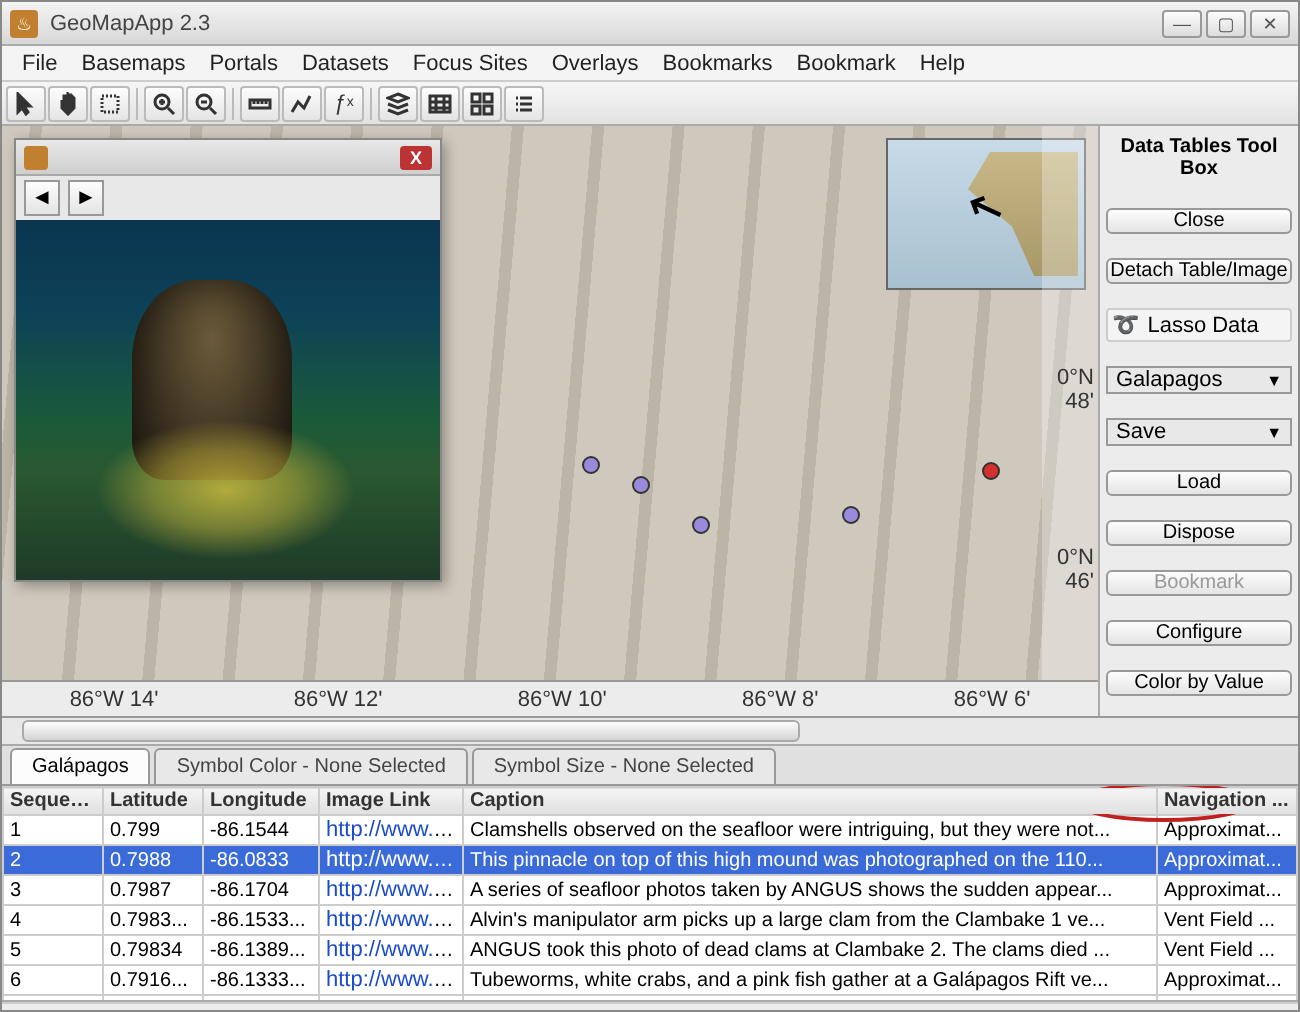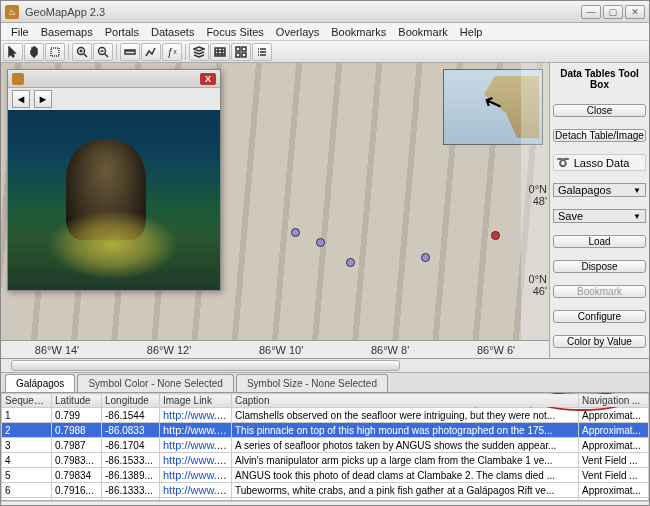--- a/index.html
+++ b/index.html
@@ -50,21 +50,21 @@
 .chk{display:flex;align-items:center;gap:4px;font-size:10px;padding:1px 0}
 .chk input{width:12px;height:12px}
 .hscroll{height:14px;background:#e8e8e8;border-bottom:1px solid #aaa;position:relative}
 .hscroll .thmb{position:absolute;left:10px;top:1px;height:11px;width:60%;background:linear-gradient(#fdfdfd,#d4d4d4);border:1px solid #aaa;border-radius:3px}
 .tabs{height:20px;display:flex;align-items:flex-end;background:#e0e0e0;padding:0 4px;border-bottom:1px solid #999}
 .tab{padding:3px 10px;border:1px solid #999;border-bottom:none;background:#e8e8e8;margin-right:2px;border-radius:3px 3px 0 0;cursor:pointer;font-size:10px;color:#444}
 .tab.act{background:#fcfcfc;color:#000}
 .grid{height:108px;background:#fff;overflow:auto;border-bottom:1px solid #aaa;position:relative}
 table{border-collapse:collapse;width:100%;table-layout:fixed}
 th,td{border:1px solid #ccc;padding:1px 3px;font-size:10px;text-align:left;white-space:nowrap;overflow:hidden;text-overflow:ellipsis;height:14px}
-th{background:linear-gradient(#f4f4f4,#e0e0e0);position:sticky;top:0;font-weight:normal;color:#333}
+th{background:linear-gradient(#f4f4f4,#e0e0e0);position:sticky;top:0;font-weight:bold;color:#333}
 td a{color:#1a4bcc;}
 tr.sel td{background:#3a6bd8;color:#fff}
 tr.sel td a{color:#fff}
 .circ{position:absolute;top:-2px;right:22px;width:90px;height:20px;border:2px solid #c02020;border-radius:50%;pointer-events:none}
 .arrL{position:absolute;top:5px;right:110px;width:70px;height:8px;pointer-events:none}
 .arrL svg{width:100%;height:100%}
 .footer{height:22px;background:#ececec;display:flex;align-items:center;padding:0 6px;gap:6px;border-top:1px solid #ccc}
 .footer .info{width:14px;height:14px;border-radius:50%;background:#2a8ad4;color:#fff;display:flex;align-items:center;justify-content:center;font-style:italic;font-weight:bold;font-size:10px}
 </style>
 </head>
@@ -283,21 +283,21 @@
           <td>-86.1544</td>
           <td><a>http://www.div</a></td>
           <td>Clamshells observed on the seafloor were intriguing, but they were not...</td>
           <td>Approximat...</td>
         </tr>
         <tr class="sel">
           <td>2</td>
           <td>0.7988</td>
           <td>-86.0833</td>
           <td><a>http://www.div</a></td>
-          <td>This pinnacle on top of this high mound was photographed on the 175...</td>
+          <td>This pinnacle on top of this high mound was photographed on the 110...</td>
           <td>Approximat...</td>
         </tr>
         <tr>
           <td>3</td>
           <td>0.7987</td>
           <td>-86.1704</td>
           <td><a>http://www.div</a></td>
           <td>A series of seafloor photos taken by ANGUS shows the sudden appear...</td>
           <td>Approximat...</td>
         </tr>

